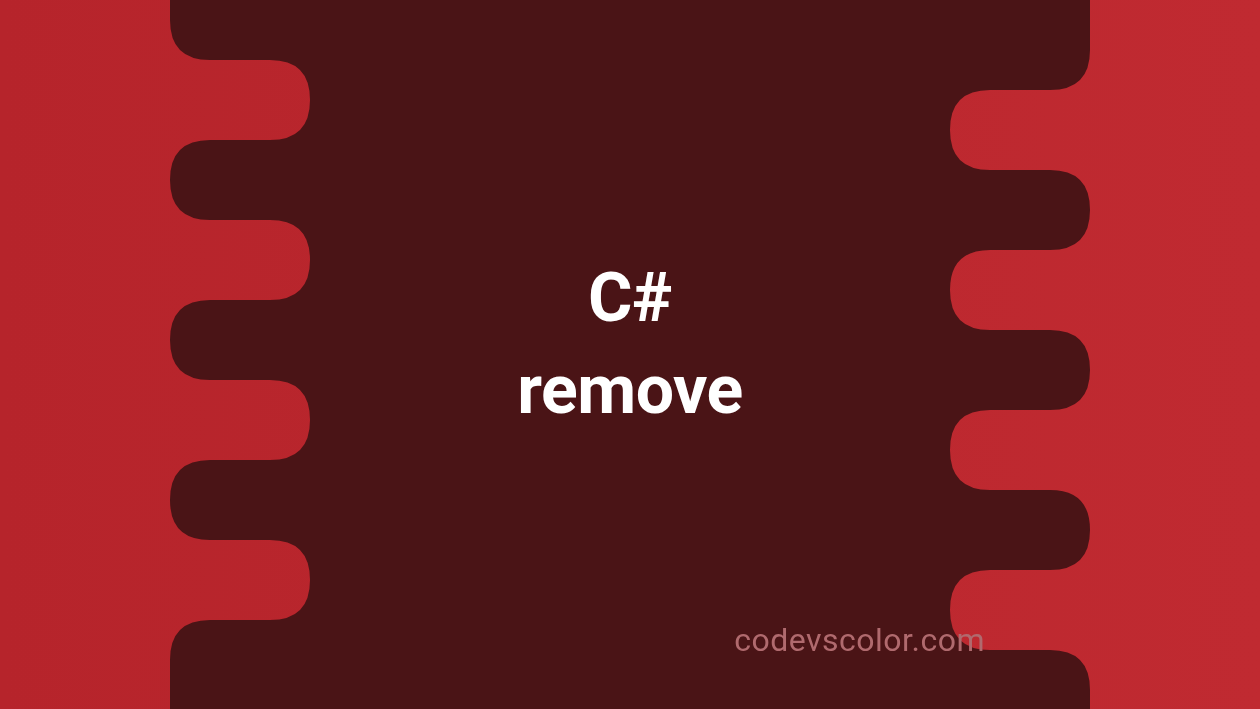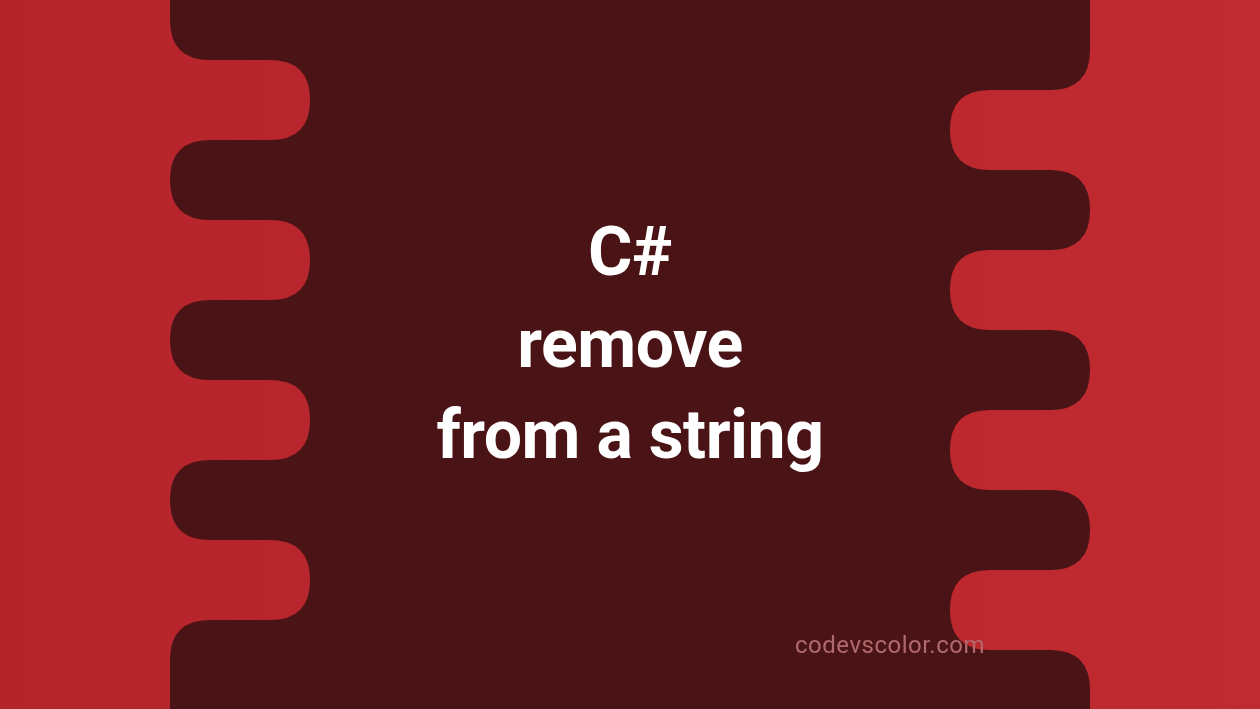--- a/index.html
+++ b/index.html
@@ -34,21 +34,21 @@
     text-align: center;
     line-height: 1.35;
     letter-spacing: -0.5px;
     margin-top: -20px;
   }
   .watermark {
     position: absolute;
     bottom: 50px;
     right: 275px;
     color: #b06a6e;
-    font-size: 24px;
+    font-size: 32px;
     font-weight: 400;
     letter-spacing: 0.5px;
   }
 </style>
 </head>
 <body>
 
 <svg class="blob" viewBox="0 0 1260 709" preserveAspectRatio="none">
   <path fill="#4a1416" d="
     M 170 0
@@ -106,17 +106,16 @@
     Q 1090 90 1090 50
     L 1090 0
     Z
   "></path>
 </svg>
 
 <div class="content">
   <div class="title-text">
     <div>C#</div>
     <div>remove</div>
-    <div>from a string</div>
   </div>
 </div>
 
 <div class="watermark">codevscolor.com</div>
 
 </body></html>

